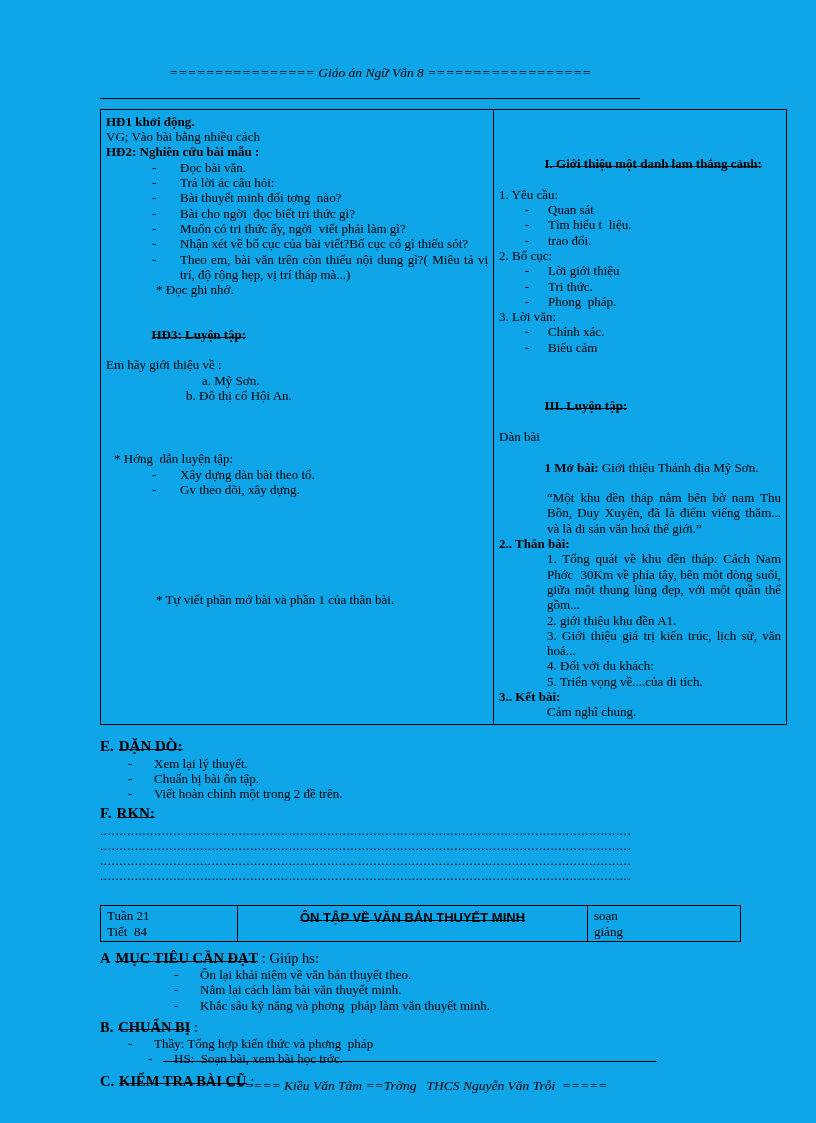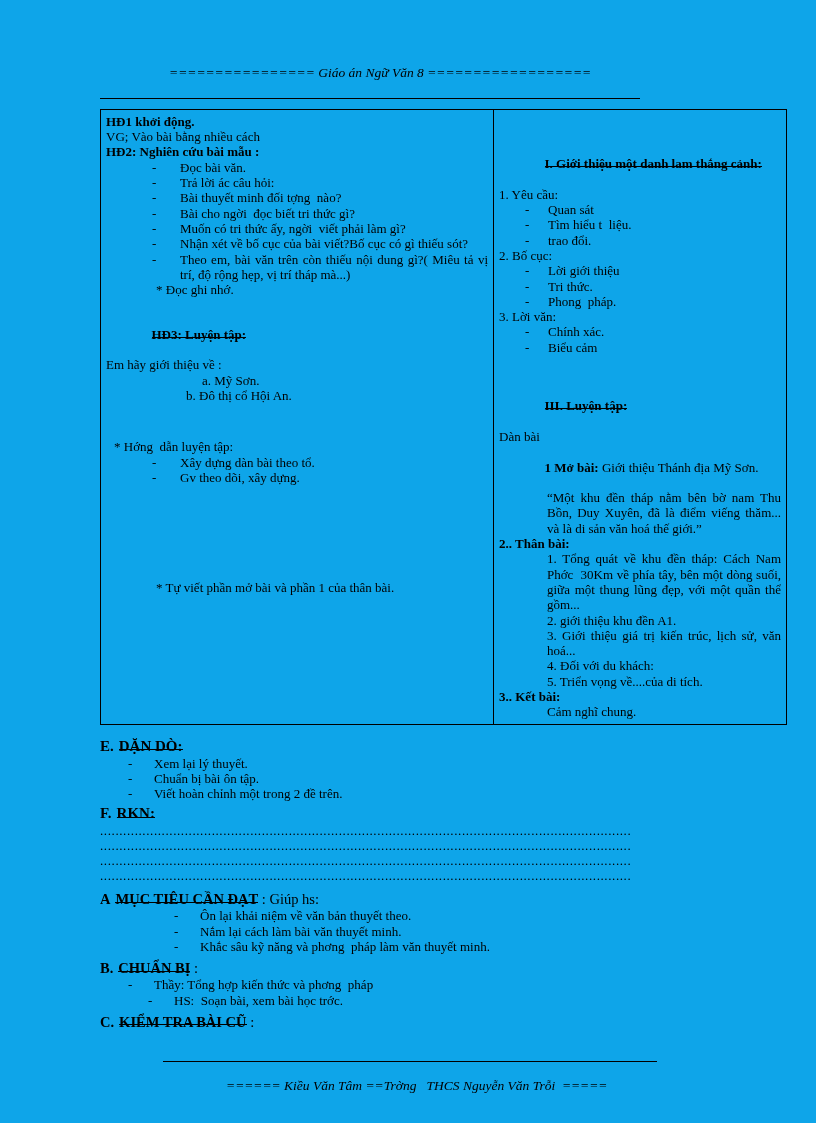--- a/index.html
+++ b/index.html
@@ -36,21 +36,21 @@
   .dl4{padding-left:74px;}.dl4 .dash{width:26px;}
   .dl5{padding-left:48px;}.dl5 .dash{width:26px;}
   .ind8{padding-left:8px;}
   .ind48{padding-left:48px;}
   .ind50{padding-left:50px;}
   .ind80{padding-left:80px;}
   .ind96{padding-left:96px;}
   .just{text-align:justify;white-space:normal;}
   .mt14{margin-top:14px;}
   .mt28{margin-top:28px;}
-  .mt48{margin-top:36px;}
+  .mt48{margin-top:48px;}
   .mt95{margin-top:95px;}
   .mt-cell{margin-top:27px;}
   .tuviet{text-indent:50px;max-width:312px;white-space:normal;}
   .dots{width:530px;height:15px;line-height:15px;overflow:hidden;white-space:nowrap;letter-spacing:0.6px;}
   table.lesson{border-collapse:collapse;table-layout:fixed;width:640px;margin-top:22px;}
   table.lesson td{border:1.5px solid #000;vertical-align:top;padding:2px 6px;}
   td.c1{width:137px;}
   td.c2{width:350px;text-align:center;}
   td.c3{width:153px;}
   .lesson-title{font-family:"Liberation Sans","DejaVu Sans",sans-serif;font-weight:700;font-size:13px;margin-top:2px;}
@@ -207,20 +207,37 @@
     </div>
 
     <div class="sec-head f-head">
       <span class="pfx">F.</span><span class="struck">RKN:</span>
     </div>
     <div class="dots">......................................................................................................................................................</div>
     <div class="dots">......................................................................................................................................................</div>
     <div class="dots">......................................................................................................................................................</div>
     <div class="dots">......................................................................................................................................................</div>
 
+    <table class="lesson">
+      <tbody>
+        <tr>
+          <td class="c1">
+            <div class="ln">Tuần 21</div>
+            <div class="ln">Tiết  84</div>
+          </td>
+          <td class="c2">
+            <span class="lesson-title struck">ÔN TẬP VỀ VĂN BẢN THUYẾT MINH</span>
+          </td>
+          <td class="c3">
+            <div class="ln">soạn</div>
+            <div class="ln">giảng</div>
+          </td>
+        </tr>
+      </tbody>
+    </table>
 
     <div class="sec-head2 a-head">
       <span class="pfx">A</span><span class="struck">MỤC TIÊU CẦN ĐẠT</span><span class="nrm"> : Giúp hs:</span>
     </div>
     <div class="dl dl4">
       <span class="dash">-</span>
       <span class="dt">Ôn lại khải niệm về văn bản thuyết theo.</span>
     </div>
     <div class="dl dl4">
       <span class="dash">-</span>

